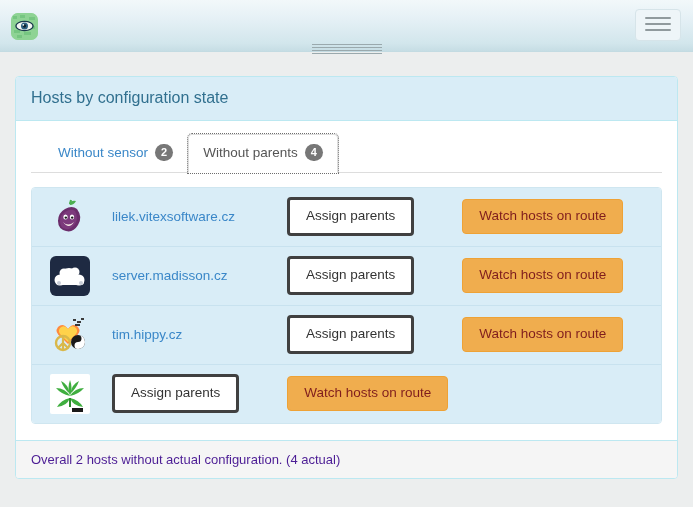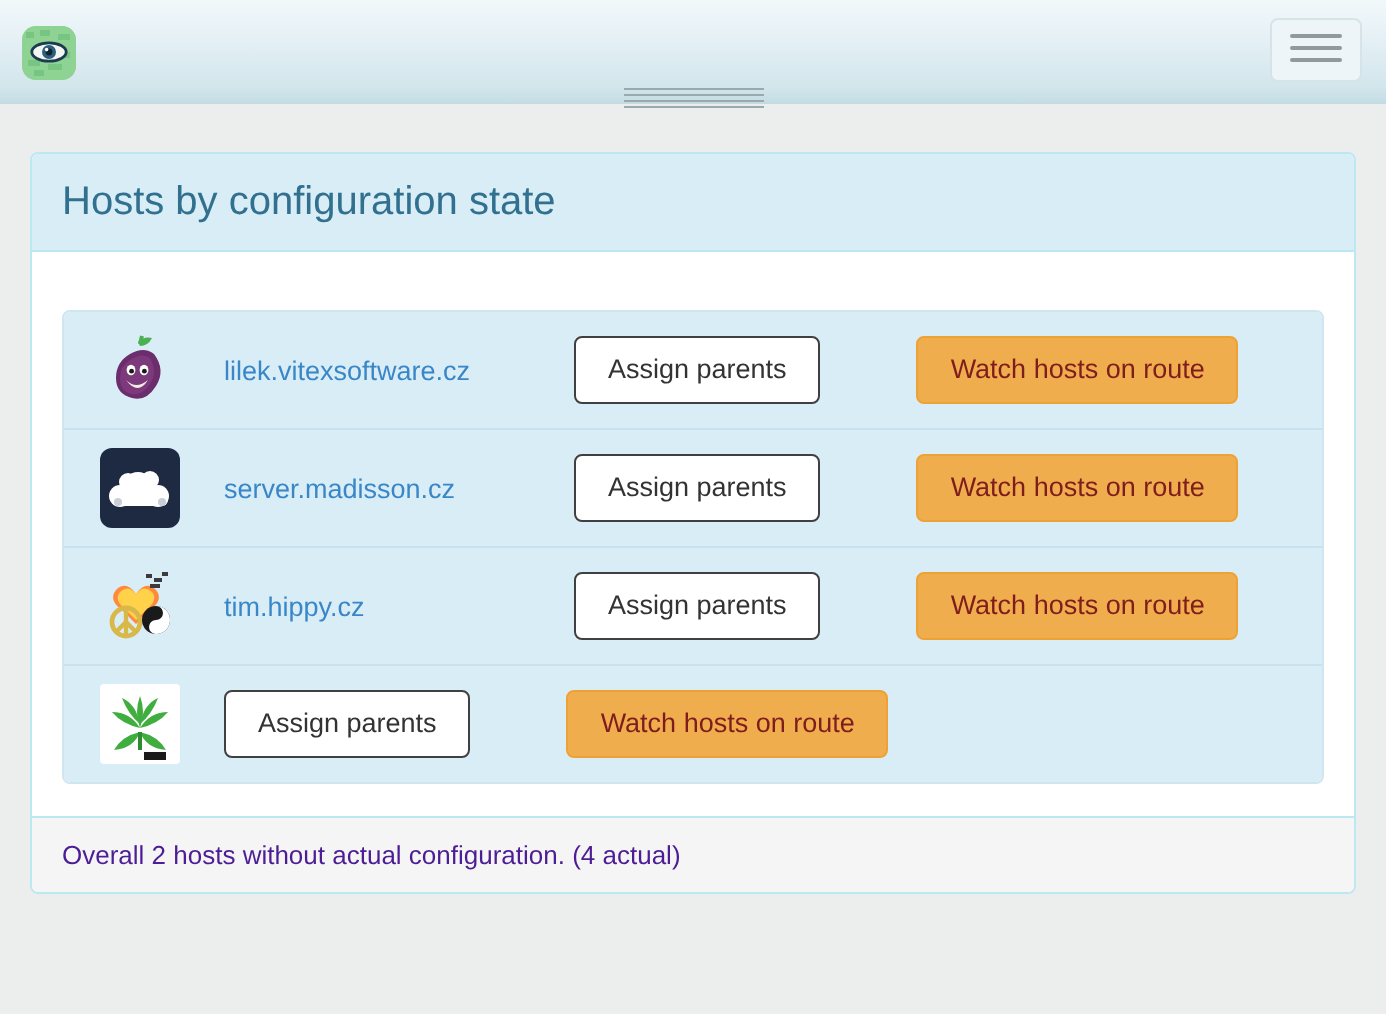--- a/index.html
+++ b/index.html
@@ -95,21 +95,21 @@
     background: #ffffff;
     border: 1px solid #bce8f1;
     border-radius: 4px;
     overflow: hidden;
   }
   .panel-heading {
     background: #d9edf7;
     border-bottom: 1px solid #bce8f1;
     padding: 11px 15px;
     color: #31708f;
-    font-size: 20px;
+    font-size: 16px;
     line-height: 1.3;
   }
   .panel-body {
     padding: 15px 15px 16px 15px;
     background: #fff;
   }
   .panel-footer {
     background: #f5f5f5;
     border-top: 1px solid #bce8f1;
     padding: 11px 15px;
@@ -214,21 +214,21 @@
     font-size: 13.5px;
     line-height: 1.4;
     border-radius: 4px;
     text-align: center;
     cursor: pointer;
     white-space: nowrap;
     font-family: "Liberation Sans", sans-serif;
   }
   .btn-default {
     background: #fff;
-    border: 1px solid #404040;
+    border: 3px solid #404040;
     color: #333;
     padding: 7px 16px;
     min-width: 121px;
   }
   .btn-warning {
     background: #f0ad4e;
     border: 1px solid #eea236;
     color: #7f1d1d;
     padding: 7px 16px;
     margin-left: 48px;
@@ -279,20 +279,28 @@
   </div>
 </div>
 
 <div class="container">
   <div class="panel">
 
     <div class="panel-heading">Hosts by configuration state</div>
 
     <div class="panel-body">
 
+      <ul class="nav-tabs">
+        <li>
+          <a href="#"><span>Without sensor</span><span class="badge">2</span></a>
+        </li>
+        <li class="active">
+          <a href="#" class="focused"><span>Without parents</span><span class="badge">4</span></a>
+        </li>
+      </ul>
 
       <ul class="list-group">
 
         <li class="list-group-item">
           <span class="host-icon">
             <svg width="40" height="40" viewBox="0 0 40 40">
               <rect width="40" height="40" fill="#d9edf7"></rect>
               <path d="M19 6 q3 -3 7 -2 q-2 4 -6 4 z" fill="#4caf50"></path>
               <path d="M20 7 l1 -4" stroke="#4caf50" stroke-width="2" fill="none"></path>
               <path d="M27 12 q6 8 1 16 q-5 8 -12 6 q-8 -2 -8 -10 q0 -8 7 -12 q7 -4 12 0 z" fill="#6b2d6b"></path>

